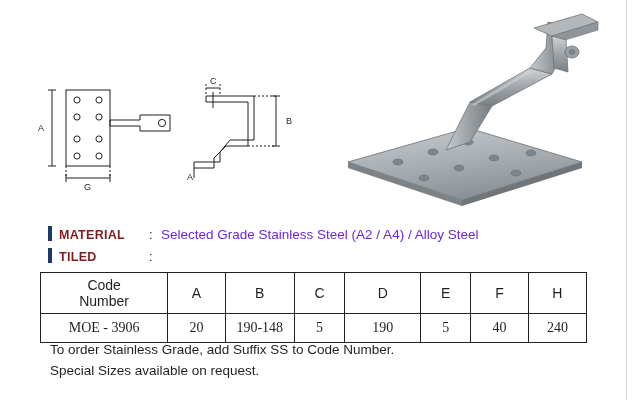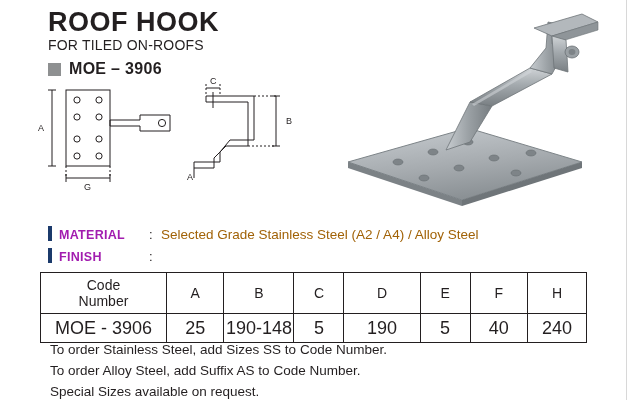--- a/index.html
+++ b/index.html
@@ -92,33 +92,33 @@
     width: 4px;
     height: 15px;
     background: #1b3a6b;
     margin-right: 7px;
     position: relative;
     top: 2px;
     flex: 0 0 auto;
   }
   .spec-label {
     width: 90px;
-    color: #a21caf;
+    color: #7f1d1d;
     font-weight: bold;
     font-size: 12.5px;
     letter-spacing: 0.3px;
     flex: 0 0 auto;
   }
   .spec-colon {
     width: 12px;
     color: #231f20;
     flex: 0 0 auto;
   }
   .spec-value {
-    color: #a16207;
+    color: #6d28d9;
     font-size: 13.5px;
     text-align: center;
   }
   
   .table-wrap {
     position: absolute;
     left: 40px;
     top: 272px;
     width: 547px;
   }
@@ -135,21 +135,22 @@
   table.spec-table thead th {
     height: 36px;
     font-size: 14px;
     padding: 2px 0;
   }
   table.spec-table thead th.code-head {
     line-height: 1.15;
   }
   table.spec-table tbody td {
     height: 26px;
-    font-size: 18px;
+    font-size: 14px;
+    font-family: Liberation Serif, serif;
   }
   .col-code { width: 137px; }
   .col-a { width: 62px; }
   .col-b { width: 74px; }
   .col-c { width: 55px; }
   .col-d { width: 82px; }
   .col-e { width: 55px; }
   .col-f { width: 62px; }
   .col-h { width: 62px; }
   
@@ -175,28 +176,20 @@
     font-family: "Liberation Sans", sans-serif;
     font-size: 9px;
     fill: #231f20;
   }
 </style>
 </head>
 <body>
 
 <div class="page">
 
-  <div class="header">
-    <div class="title">ROOF HOOK</div>
-    <div class="subtitle">FOR TILED ON-ROOFS</div>
-    <div class="code-row">
-      <div class="code-square"></div>
-      <div class="code-text">MOE – 3906</div>
-    </div>
-  </div>
 
   <div class="drawings">
 
     <svg class="svg-left" width="280" height="120" viewBox="0 0 280 120">
       <g stroke="#231f20" fill="none" stroke-width="1">
 
         <rect x="36" y="12" width="44" height="76"></rect>
 
         <circle cx="47" cy="22" r="3.1" fill="#ffffff"></circle>
         <circle cx="69" cy="22" r="3.1" fill="#ffffff"></circle>
@@ -299,21 +292,21 @@
 
   <div class="specs">
     <div class="spec-row">
       <div class="spec-bar"></div>
       <div class="spec-label">MATERIAL</div>
       <div class="spec-colon">:</div>
       <div class="spec-value">Selected Grade Stainless Steel (A2 / A4) / Alloy Steel</div>
     </div>
     <div class="spec-row">
       <div class="spec-bar"></div>
-      <div class="spec-label">FINISH</div>
+      <div class="spec-label">TILED</div>
       <div class="spec-colon">:</div>
     </div>
   </div>
 
   <div class="table-wrap">
     <table class="spec-table">
       <thead>
         <tr>
           <th class="col-code code-head">
             <div>Code</div>
@@ -324,32 +317,31 @@
           <th class="col-c">C</th>
           <th class="col-d">D</th>
           <th class="col-e">E</th>
           <th class="col-f">F</th>
           <th class="col-h">H</th>
         </tr>
       </thead>
       <tbody>
         <tr>
           <td>MOE - 3906</td>
-          <td>25</td>
+          <td>20</td>
           <td>190-148</td>
           <td>5</td>
           <td>190</td>
           <td>5</td>
           <td>40</td>
           <td>240</td>
         </tr>
       </tbody>
     </table>
   </div>
 
   <div class="notes">
-    <div class="note-line">To order Stainless Steel, add Sizes SS to Code Number.</div>
-    <div class="note-line">To order Alloy Steel, add Suffix AS to Code Number.</div>
+    <div class="note-line">To order Stainless Grade, add Suffix SS to Code Number.</div>
     <div class="note-line">Special Sizes available on request.</div>
   </div>
 
   <div class="right-rule"></div>
 </div>
 
 </body></html>

